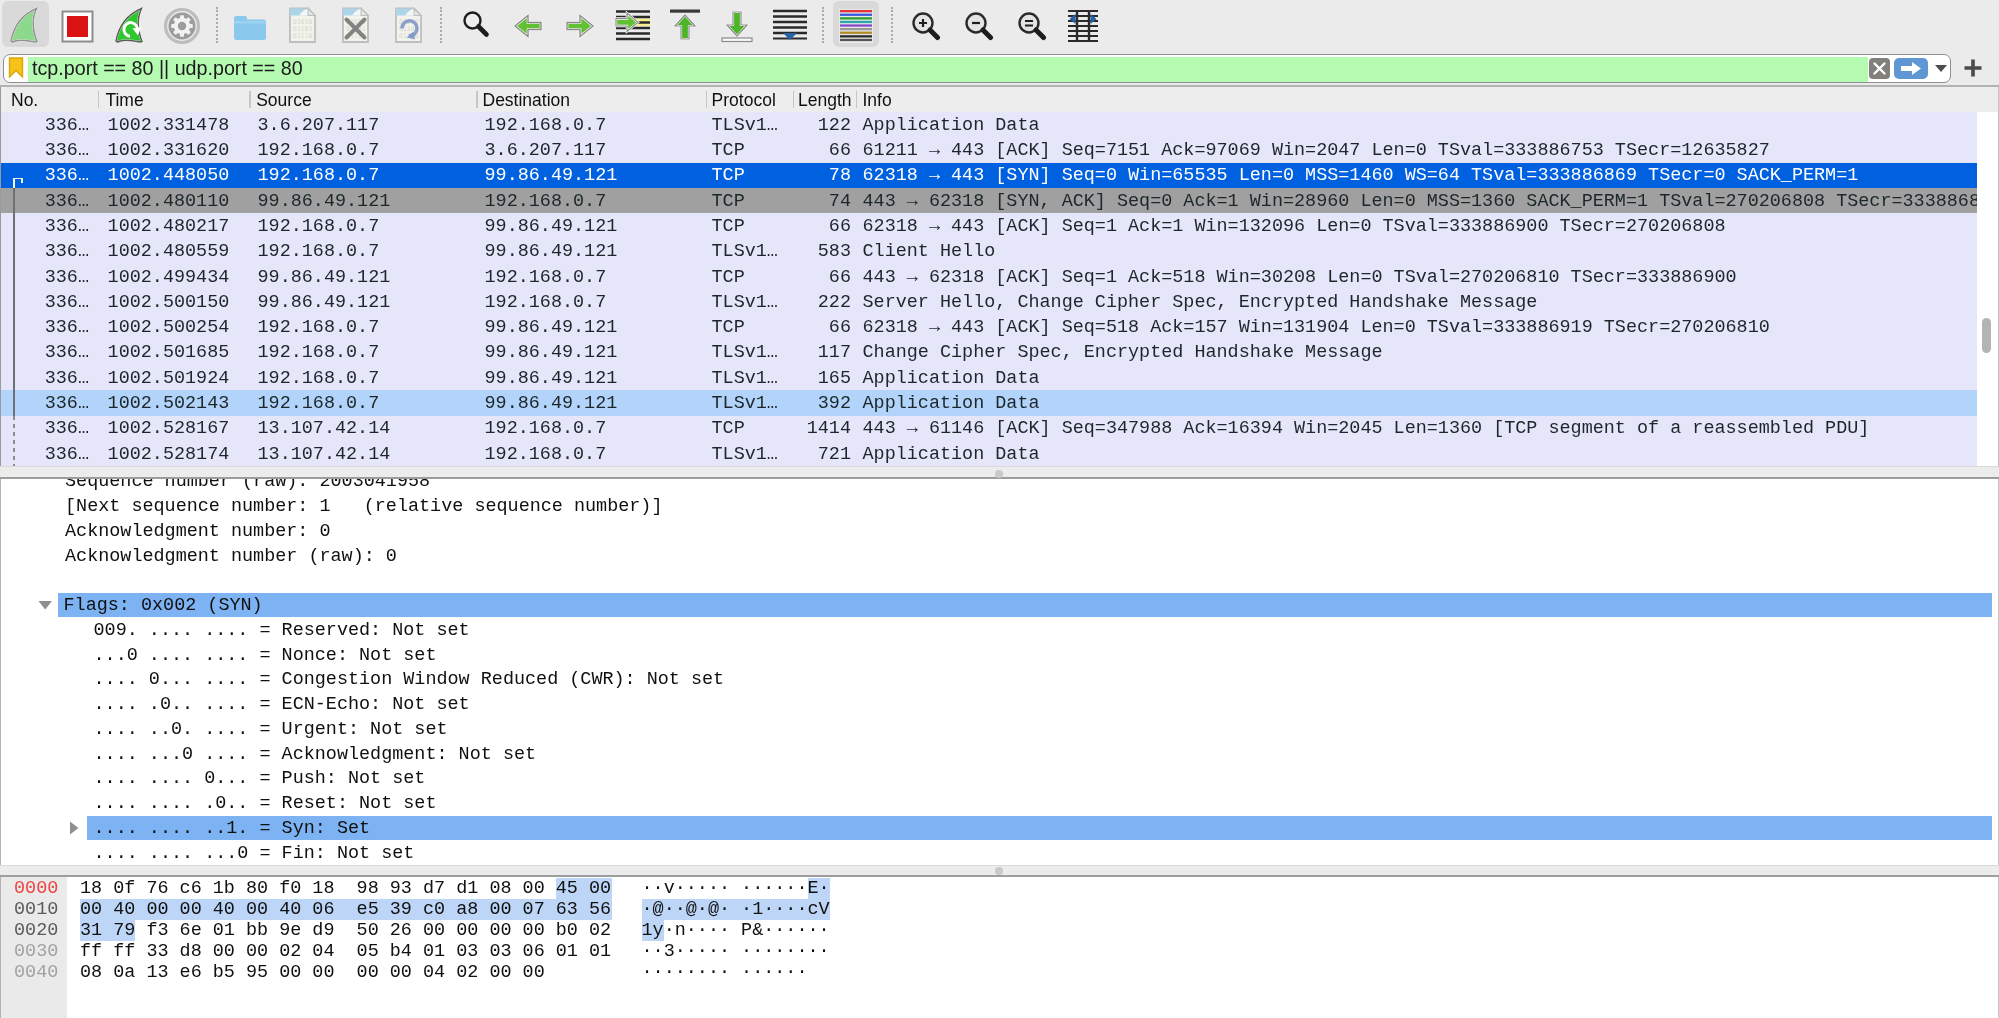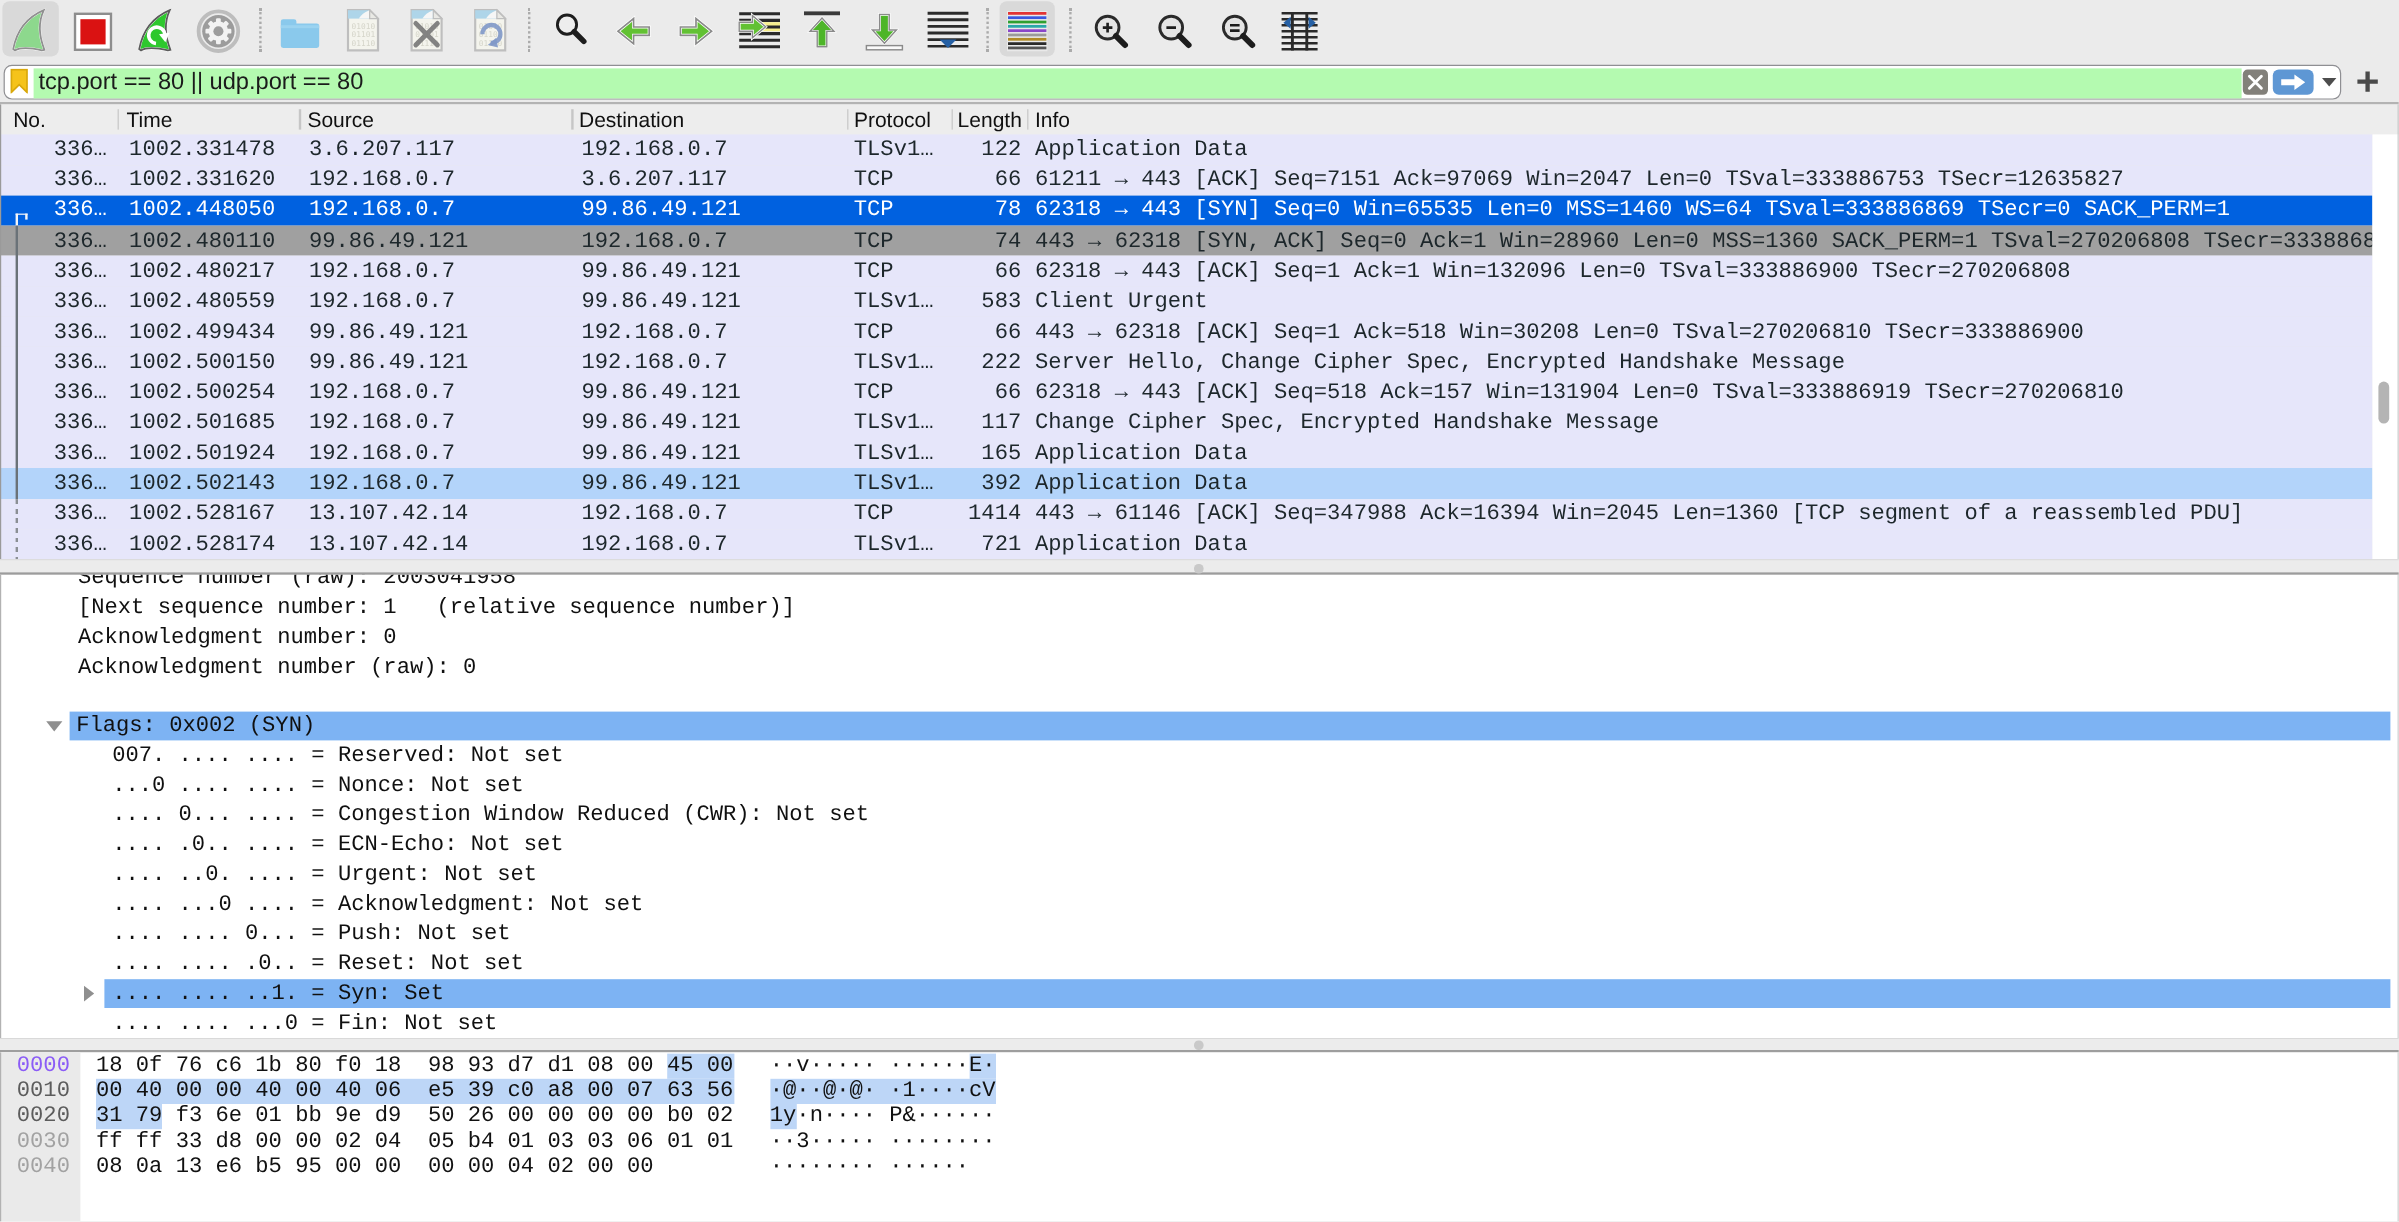--- a/index.html
+++ b/index.html
@@ -279,21 +279,21 @@
     <span class="c-len" style="">66</span>
     <span class="c-info" style="">62318 → 443 [ACK] Seq=1 Ack=1 Win=132096 Len=0 TSval=333886900 TSecr=270206808</span>
   </div>
 <div class="row" style="top:238.70px;background:#e6e6fa;">
     <span class="c-no" style="">336…</span>
     <span class="c-time" style="">1002.480559</span>
     <span class="c-src" style="">192.168.0.7</span>
     <span class="c-dst" style="">99.86.49.121</span>
     <span class="c-pro" style="">TLSv1…</span>
     <span class="c-len" style="">583</span>
-    <span class="c-info" style="">Client Urgent</span>
+    <span class="c-info" style="">Client Hello</span>
   </div>
 <div class="row" style="top:263.98px;background:#e6e6fa;">
     <span class="c-no" style="">336…</span>
     <span class="c-time" style="">1002.499434</span>
     <span class="c-src" style="">99.86.49.121</span>
     <span class="c-dst" style="">192.168.0.7</span>
     <span class="c-pro" style="">TCP</span>
     <span class="c-len" style="">66</span>
     <span class="c-info" style="">443 → 62318 [ACK] Seq=1 Ack=518 Win=30208 Len=0 TSval=270206810 TSecr=333886900</span>
   </div>
@@ -387,21 +387,21 @@
       <span class="t" style="left:65px;">Acknowledgment number (raw): 0</span>
     </div>
 <div class="drow" style="top:113.98px;">
       <div class="abs" style="left:57.8px;top:0;width:1934.2px;height:100%;background:#7db3f3;"></div>
       <svg class="abs" style="left:38px;top:50%;margin-top:-5px;" width="15" height="10" viewBox="0 0 15 10">
         <path d="M0.5 1 L14 1 L7.2 9.5 Z" fill="#8f8f8f"></path>
       </svg>
       <span class="t" style="left:63.5px;">Flags: 0x002 (SYN)</span>
     </div>
 <div class="drow" style="top:138.74px;">
-      <span class="t" style="left:93.5px;">007. .... .... = Reserved: Not set</span>
+      <span class="t" style="left:93.5px;">009. .... .... = Reserved: Not set</span>
     </div>
 <div class="drow" style="top:163.50px;">
       <span class="t" style="left:93.5px;">...0 .... .... = Nonce: Not set</span>
     </div>
 <div class="drow" style="top:188.26px;">
       <span class="t" style="left:93.5px;">.... 0... .... = Congestion Window Reduced (CWR): Not set</span>
     </div>
 <div class="drow" style="top:213.02px;">
       <span class="t" style="left:93.5px;">.... .0.. .... = ECN-Echo: Not set</span>
     </div>
@@ -430,21 +430,21 @@
 </div>
 <div class="abs" style="left:0;top:865px;width:1999px;height:0.9px;background:#d9d9d9;"></div>
 <div class="abs" style="left:0;top:865.9px;width:1999px;height:9.5px;background:#ececec;"></div>
 <div class="abs" style="left:0;top:875.4px;width:1999px;height:1.8px;background:#9e9e9e;"></div>
 <div class="abs" style="left:995px;top:867.3px;width:7.5px;height:7.5px;background:#c9c9c9;border-radius:50%;"></div>
 <div class="abs" style="left:0;top:877.2px;width:1999px;height:140.8px;background:#ffffff;overflow:hidden;">
 <div class="abs" style="left:0;top:0;width:66.5px;height:100%;background:#eaeaea;"></div>
 <div class="hexrow" style="top:0.50px;">
       <div class="abs" style="left:556.3px;top:0;width:55.4px;height:100%;background:#bdd6f7;"></div>
       <div class="abs" style="left:807.7px;top:0;width:22.2px;height:100%;background:#bdd6f7;"></div>
-      <span class="t" style="left:14px;color:#8b5cf6;">0000</span>
+      <span class="t" style="left:14px;color:#ef4444;">0000</span>
       <span class="t" style="left:80px;">18 0f 76 c6 1b 80 f0 18  98 93 d7 d1 08 00 45 00</span>
       <span class="t" style="left:641.5px;">··v····· ······E·</span>
     </div>
 <div class="hexrow" style="top:21.50px;">
       <div class="abs" style="left:80.0px;top:0;width:531.7px;height:100%;background:#bdd6f7;"></div>
       <div class="abs" style="left:641.5px;top:0;width:188.3px;height:100%;background:#bdd6f7;"></div>
       <span class="t" style="left:14px;color:#5c5c5c;">0010</span>
       <span class="t" style="left:80px;">00 40 00 00 40 00 40 06  e5 39 c0 a8 00 07 63 56</span>
       <span class="t" style="left:641.5px;">·@··@·@· ·1····cV</span>
     </div>

